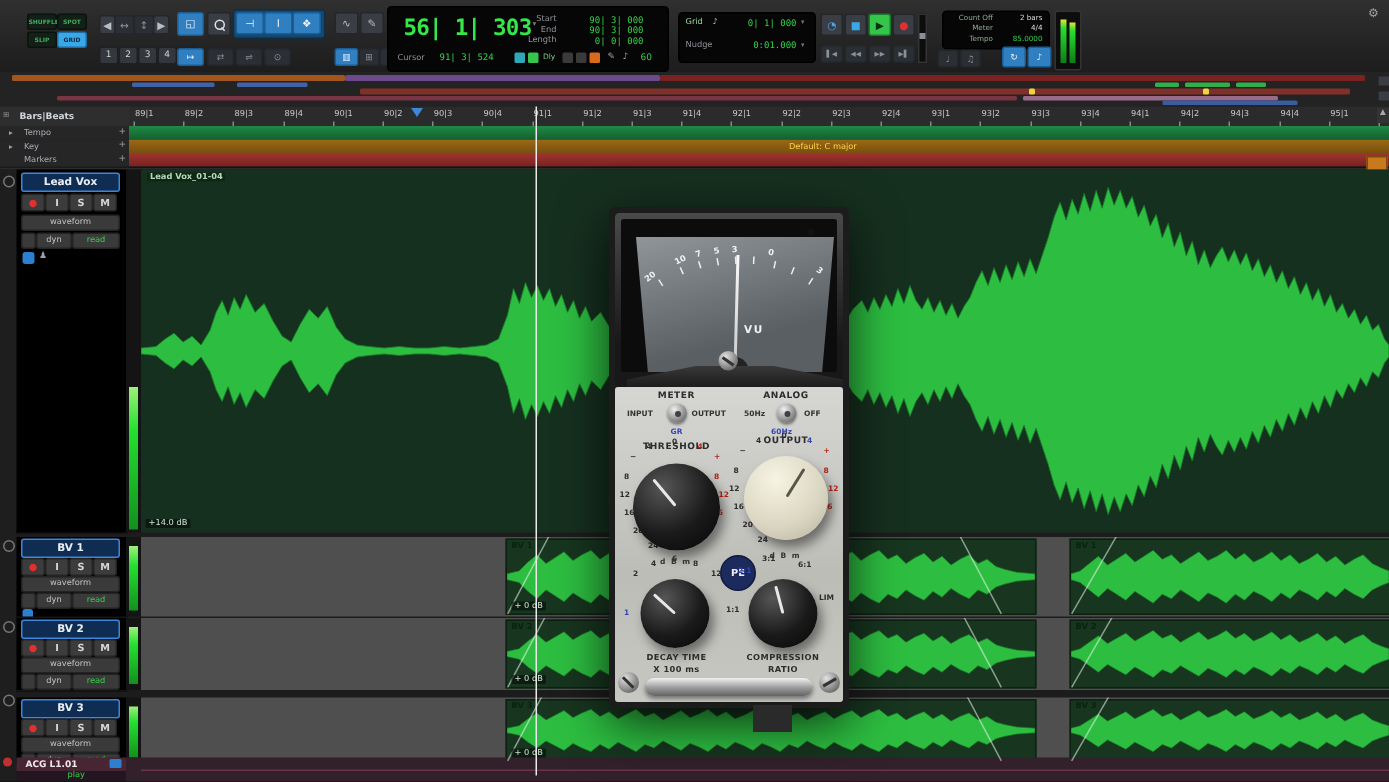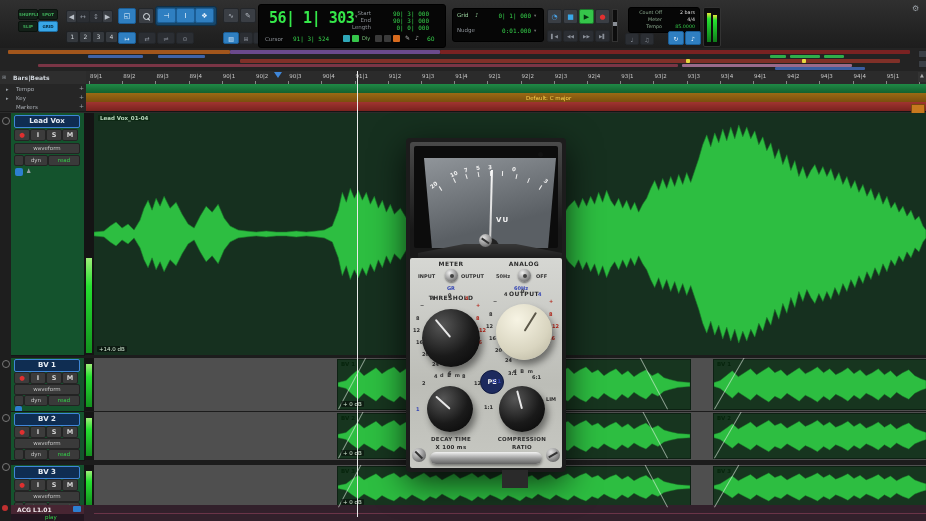--- a/index.html
+++ b/index.html
@@ -32,21 +32,21 @@
   .ubar{position:absolute;border-radius:1px;}
   
   #ruler{left:0;top:71px;width:926px;height:42px;background:#2b2b2b;}
   .rrow-lbl{position:absolute;left:0;width:86px;height:9px;background:#262626;border-bottom:1px solid #1a1a1a;
             font-size:5.5px;color:#a8adb3;}
   .rtick{position:absolute;top:2px;font-size:5.5px;color:#c9c9c9;}
   .tickmark{position:absolute;bottom:0;width:1px;height:3px;background:#888;}
   .band{position:absolute;left:86px;width:840px;height:9px;border-bottom:1px solid #141414;}
   .plusbtn{position:absolute;right:2px;top:0;font-size:6px;color:#9aa0a6;}
   
-  .hdr{position:absolute;left:11px;width:73px;background:#14532d;border-right:1px solid #151515;border-bottom:1px solid #151515;overflow:hidden;}
+  .hdr{position:absolute;left:11px;width:73px;background:#000000;border-right:1px solid #151515;border-bottom:1px solid #151515;overflow:hidden;}
   .namebox{position:absolute;left:3px;top:2px;width:64px;height:11px;background:#0f2d52;border:1px solid #3f86d8;border-radius:2px;
            color:#e8eef5;font-size:7px;font-weight:bold;text-align:center;line-height:11px;overflow:hidden;}
   .tkbtn{position:absolute;width:14px;height:10px;background:#3c3c3c;border:1px solid #242424;border-radius:2px;
          color:#d6d6d6;font-size:6.5px;font-weight:bold;text-align:center;line-height:10px;}
   .wfbar{position:absolute;left:3px;width:64px;height:9px;background:#3a3a3a;border:1px solid #232323;border-radius:2px;
          color:#c3c3c3;font-size:5.5px;text-align:center;line-height:9px;}
   .dynbox{position:absolute;height:9px;background:#3a3a3a;border:1px solid #232323;border-radius:2px;
           font-size:5.5px;text-align:center;line-height:9px;color:#c3c3c3;}
   .readtxt{color:#35d04a;}
   .meterstrip{position:absolute;left:84px;width:10px;background:#141414;border-right:1px solid #0a0a0a;}

